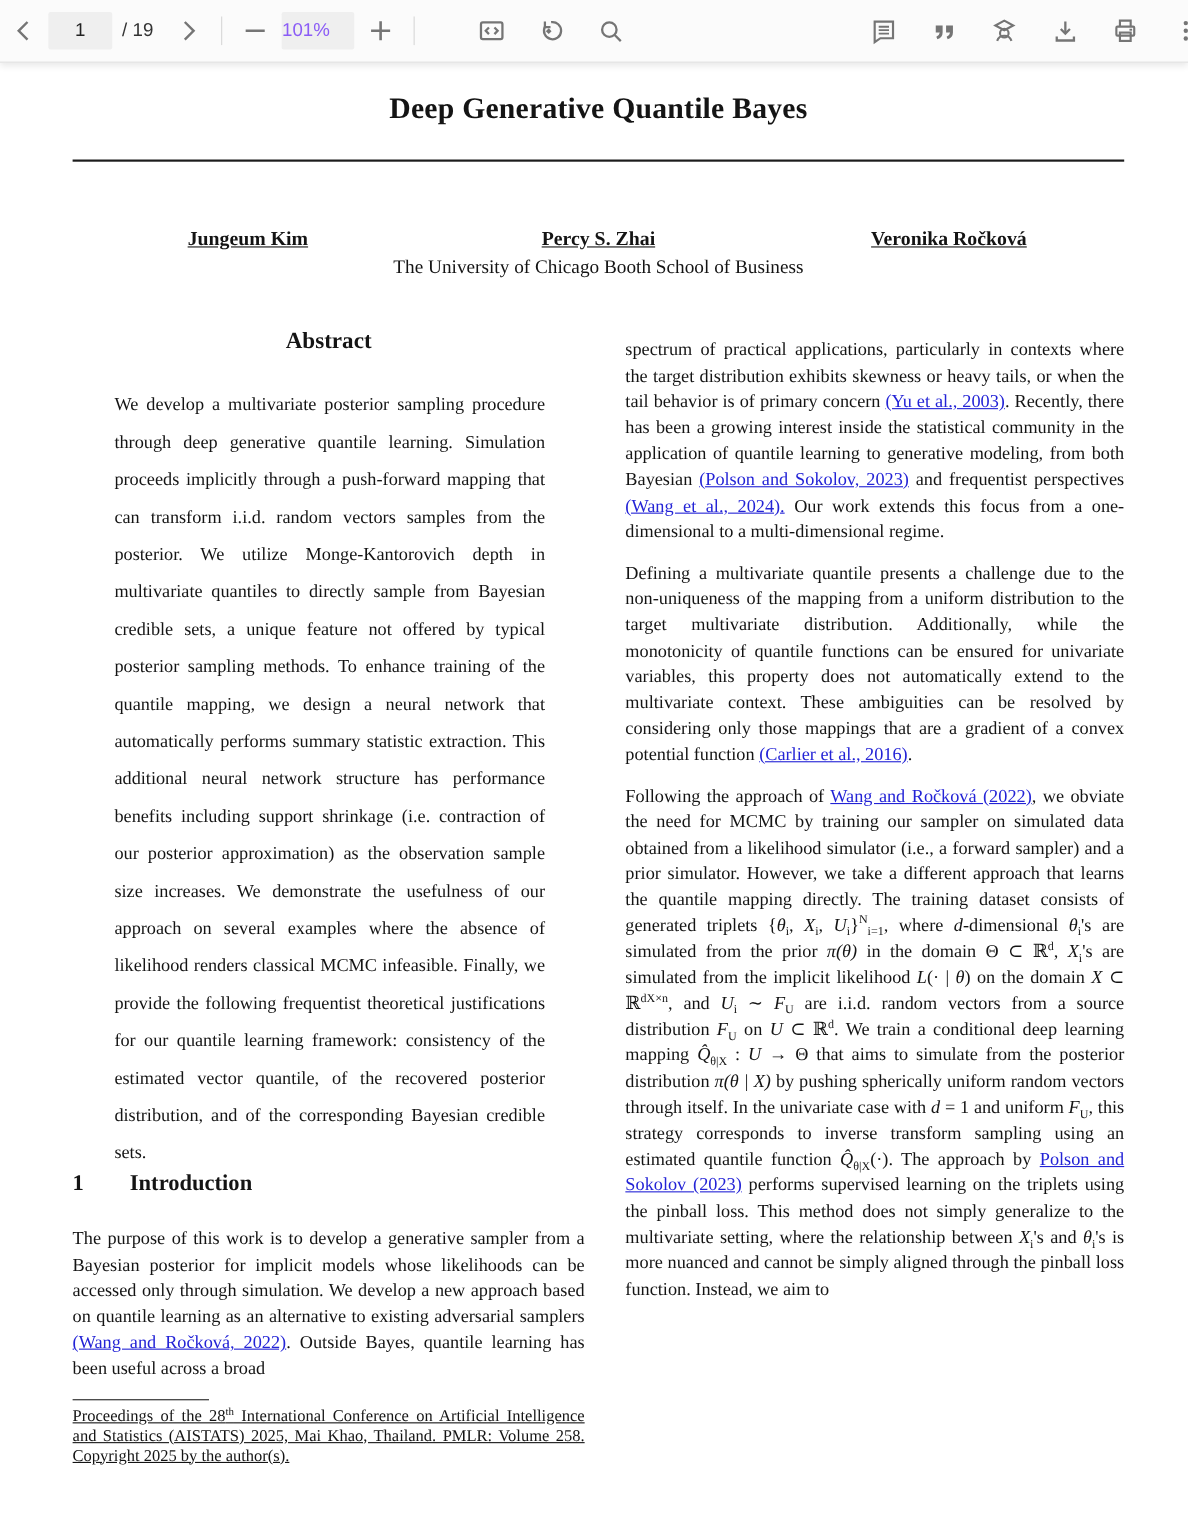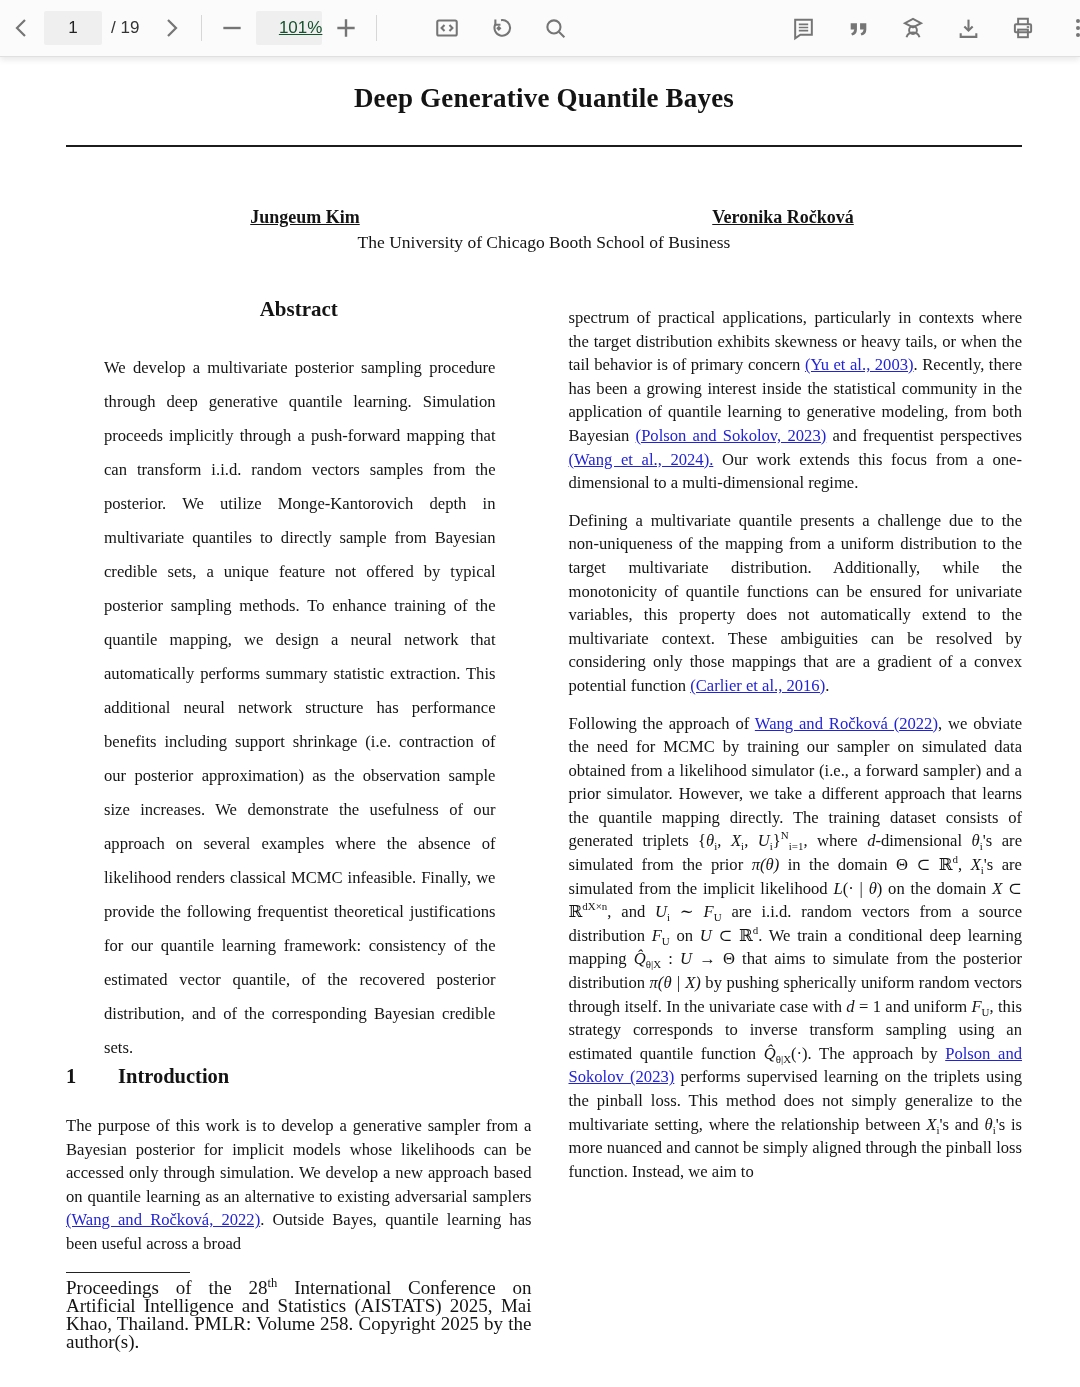--- a/index.html
+++ b/index.html
@@ -29,21 +29,21 @@
   .tbtn svg{display:block;}
   .divider{width:1px; height:26px; background:#d7d7d7; margin:0 10px; flex:0 0 auto;}
   .page-field{
     width:58px; height:34px; background:var(--field-bg); border:none; border-radius:2px;
     text-align:center; font-size:17px; color:#222; margin-left:2px;
     font-family:"Liberation Sans","DejaVu Sans",sans-serif;
   }
   .page-total{font-size:17px; color:#333; margin:0 12px 0 9px; white-space:pre;}
   .zoom-field{
     width:66px; height:34px; line-height:34px; background:var(--field-bg); border-radius:2px;
-    text-align:right; font-size:17px; color:#14532d; margin:0 4px; cursor:pointer;text-decoration:underline;
+    text-align:left; font-size:17px; color:#8b5cf6; margin:0 4px; cursor:pointer;
   }
   .ml40{margin-left:40px;} .ml14{margin-left:14px;}
   .kebab-btn{margin-right:-18px;}
 
   
   .page{
     width:1080px; height:1330px; background:#fff; position:relative;
     padding:0 58px 0 66px;
   }
   .paper-title{
@@ -64,21 +64,21 @@
     font-size:16.6px; line-height:34px;
   }
   .section-heading{font-size:20.5px; font-weight:bold;}
   .sec-num{display:inline-block; width:52px;}
   .body-par{text-align:justify; font-size:16.6px; line-height:23.6px;}
   .intro-par{margin-top:26px;}
   .right-col .body-par{margin-top:9px; margin-bottom:14px;margin-left:12px;}
 
   .footnote{margin-top:16px;}
   .footnote-rule{border:none; border-top:1.5px solid #222; width:124px; margin:0 0 6px 0;}
-  .footnote-text{font-size:19px; line-height:18px; text-align:justify;}
+  .footnote-text{font-size:15px; line-height:18px; text-align:justify;text-decoration:underline;}
 
   a.cite{color:var(--link); text-decoration:underline; cursor:pointer;}
   .i{font-style:italic;}
   .cal{font-style:italic;}
   .sup{font-size:66%; vertical-align:super; line-height:0;}
   .sub{font-size:66%; vertical-align:sub; line-height:0;}
 </style>
 </head>
 <body>
 
@@ -178,20 +178,21 @@
     </div>
   </header>
 
   <main class="page">
 
     <h1 class="paper-title">Deep Generative Quantile Bayes</h1>
     <hr class="title-rule">
 
     <div class="authors">
       <span class="author">Jungeum Kim</span>
+      <span class="author">Percy S. Zhai</span>
       <span class="author">Veronika Ročková</span>
     </div>
     <div class="affiliation">The University of Chicago Booth School of Business</div>
 
     <div class="columns">
 
       <div class="col left-col">
         <h2 class="abstract-heading">Abstract</h2>
         <p class="abstract-body">We develop a multivariate posterior sampling procedure through deep generative quantile learning. Simulation proceeds implicitly through a push-forward mapping that can transform i.i.d. random vectors samples from the posterior. We utilize Monge-Kantorovich depth in multivariate quantiles to directly sample from Bayesian credible sets, a unique feature not offered by typical posterior sampling methods. To enhance training of the quantile mapping, we design a neural network that automatically performs summary statistic extraction. This additional neural network structure has performance benefits including support shrinkage (i.e. contraction of our posterior approximation) as the observation sample size increases. We demonstrate the usefulness of our approach on several examples where the absence of likelihood renders classical MCMC infeasible. Finally, we provide the following frequentist theoretical justifications for our quantile learning framework: consistency of the estimated vector quantile, of the recovered posterior distribution, and of the corresponding Bayesian credible sets.</p>
 

